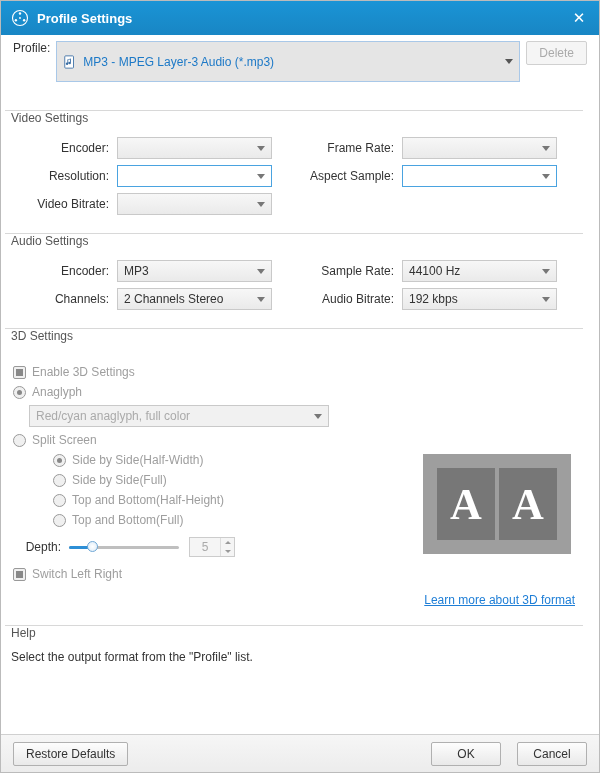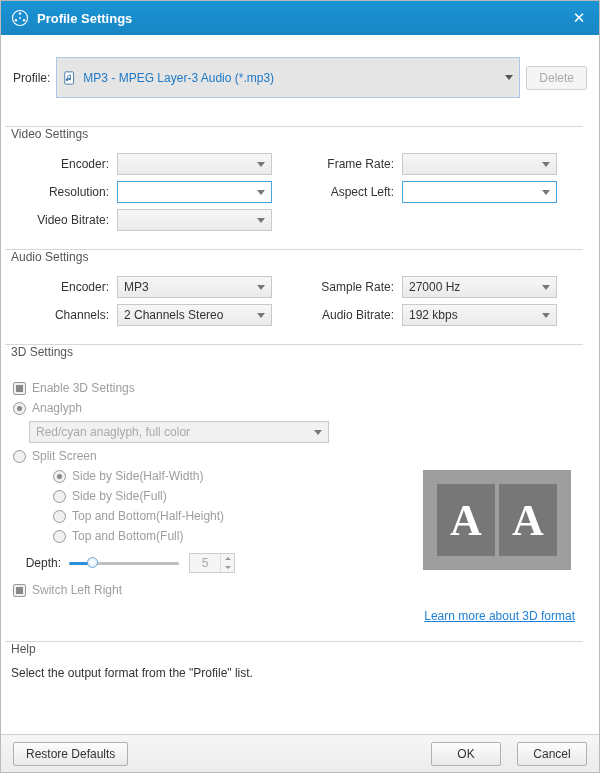--- a/index.html
+++ b/index.html
@@ -38,22 +38,21 @@
   .titlebar .app-icon svg { width:18px; height:18px; }
   .titlebar .title { flex:1; }
   .titlebar .close {
     width: 20px; text-align:center;
     font-size: 15px;
     cursor: pointer;
     font-weight: 300;
   }
   .profile-row {
     display:flex;
-    align-items:center;
-    padding: 22px 12px 6px 12px;
+    padding: 6px 12px 6px 12px;
     gap:6px;
   }
   .profile-row .lbl { color:#333; }
   .profile-select {
     flex:1;
     height:41px;
     border:1px solid #a9c8e8;
     background:#e5e5e5;
     display:flex;
     align-items:center;
@@ -274,21 +273,21 @@
         </div>
       </div>
 
       <div class="row2">
         <div class="field-label">Resolution:</div>
         <div class="combo highlight">
           <span></span>
             <span class="caret"></span>
         </div>
         <div class="gap"></div>
-        <div class="field-label" style="width:100px">Aspect Left:</div>
+        <div class="field-label" style="width:100px">Aspect Sample:</div>
         <div class="combo highlight">
           <span></span>
             <span class="caret"></span>
         </div>
       </div>
 
       <div class="row2">
         <div class="field-label">Video Bitrate:</div>
         <div class="combo disabled-light">
           <span></span>
@@ -302,21 +301,21 @@
 
       <div class="row2">
         <div class="field-label">Encoder:</div>
         <div class="combo">
           <span>MP3</span>
             <span class="caret"></span>
         </div>
         <div class="gap"></div>
         <div class="field-label" style="width:100px">Sample Rate:</div>
         <div class="combo">
-          <span>27000 Hz</span>
+          <span>44100 Hz</span>
             <span class="caret"></span>
         </div>
       </div>
 
       <div class="row2">
         <div class="field-label">Channels:</div>
         <div class="combo">
           <span>2 Channels Stereo</span>
             <span class="caret"></span>
         </div>

